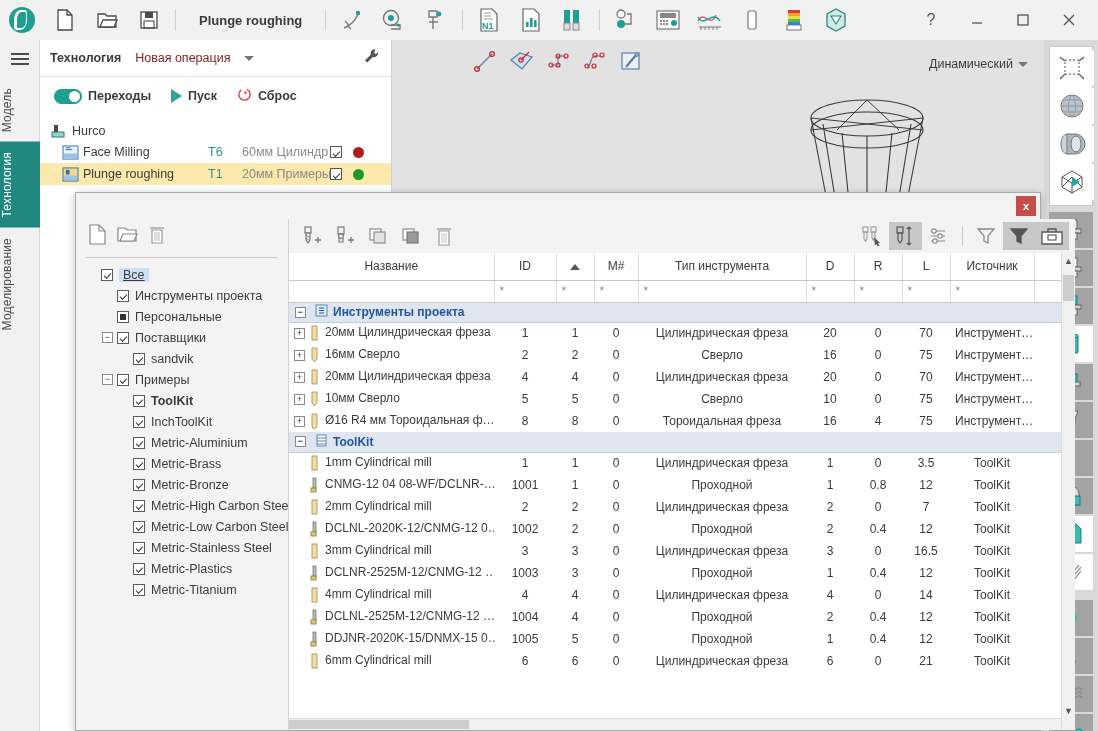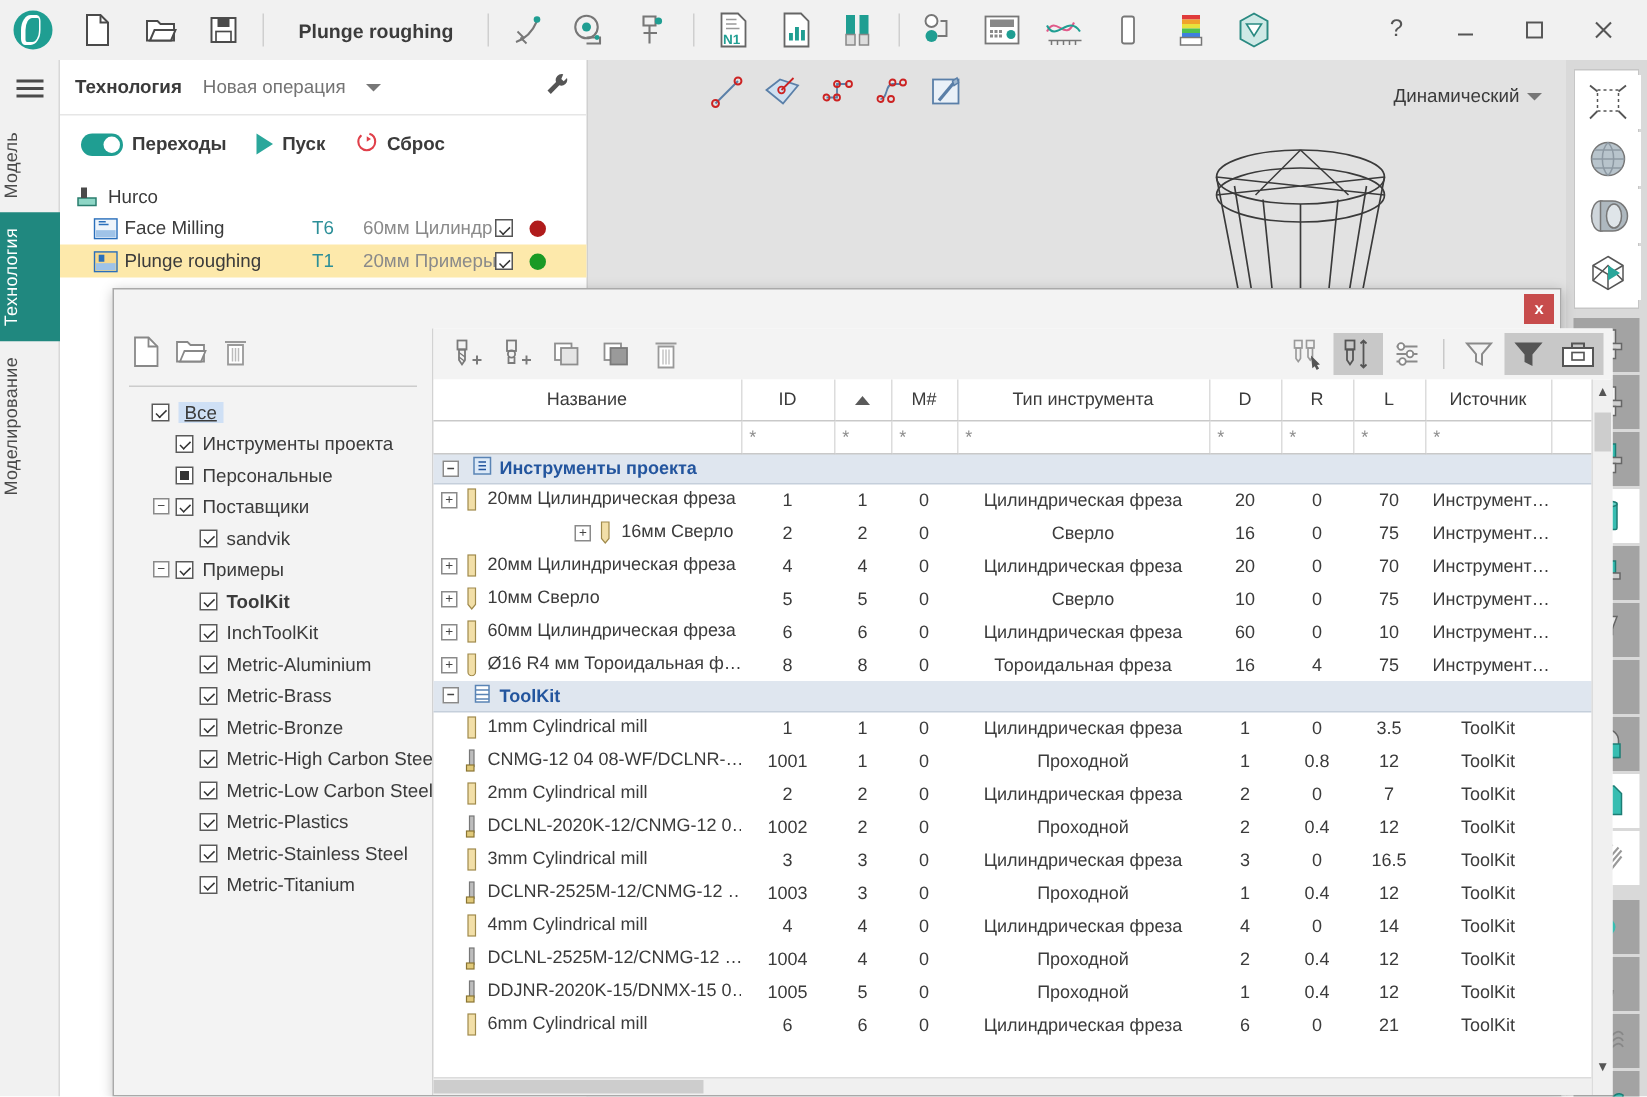--- a/index.html
+++ b/index.html
@@ -70,21 +70,21 @@
   
   .leftpanel {
     position:absolute; left:40px; top:40px; width:352px; height:691px;
     background:#ffffff; border-right:1px solid #d0d0d0;
   }
   .lp-header {
     height:37px; display:flex; align-items:center; padding:0 10px; gap:14px;
     border-bottom:1px solid #e6e6e6;
   }
   .lp-title { font-weight:bold; font-size:12.5px; color:#3b3b3b; }
-  .lp-op { color:#737373; font-size:12.5px; }
+  .lp-op { color:#7f1d1d; font-size:12.5px; }
   .caret-down { width:0;height:0;border-left:5px solid transparent;border-right:5px solid transparent;border-top:5px solid #777;}
   .wrench { margin-left:auto; }
   .lp-row2 { height:38px; display:flex; align-items:center; padding:0 14px; gap:20px; }
   .toggle {
     width:28px;height:15px;border-radius:8px;background:#1f9e92;position:relative;display:inline-block;
   }
   .toggle::after{content:"";position:absolute;right:2px;top:2px;width:11px;height:11px;border-radius:50%;background:#fff;}
   .lp-item { display:flex; align-items:center; gap:6px; font-weight:bold; font-size:12.5px; color:#3b3b3b;}
   .play-tri { width:0;height:0;border-left:11px solid #2aa79b;border-top:7px solid transparent;border-bottom:7px solid transparent;}
 
@@ -729,26 +729,26 @@
               <span class="tlabel">Metric-High Carbon Steel</span>
             </div>
             <div class="tnode tind3">
               <span class="expander" style="visibility: hidden;"></span>
               <span class="cbx checked"></span>
               <span class="tlabel">Metric-Low Carbon Steel</span>
             </div>
             <div class="tnode tind3">
               <span class="expander" style="visibility: hidden;"></span>
               <span class="cbx checked"></span>
+              <span class="tlabel">Metric-Stainless Steel</span>
+            </div>
+            <div class="tnode tind3">
+              <span class="expander" style="visibility: hidden;"></span>
+              <span class="cbx checked"></span>
               <span class="tlabel">Metric-Plastics</span>
-            </div>
-            <div class="tnode tind3">
-              <span class="expander" style="visibility: hidden;"></span>
-              <span class="cbx checked"></span>
-              <span class="tlabel">Metric-Stainless Steel</span>
             </div>
             <div class="tnode tind3">
               <span class="expander" style="visibility: hidden;"></span>
               <span class="cbx checked"></span>
               <span class="tlabel">Metric-Titanium</span>
             </div>
           </div>
       </div>
 
       <div class="dlg-right">
@@ -895,21 +895,21 @@
                 <td class="cell c-center">1</td>
                 <td class="cell c-center">0</td>
                 <td class="cell c-center">Цилиндрическая фреза</td>
                 <td class="cell c-center">20</td>
                 <td class="cell c-center">0</td>
                 <td class="cell c-center">70</td>
                 <td class="cell c-center">Инструмент…</td>
                 <td class="cell c-center"></td>
               </tr>
               <tr class="r-row">
-                <td class="cell" style="white-space: nowrap; overflow: hidden; text-align: right;"><span class="expander" style="display: inline-flex; vertical-align: middle; margin-right: 5px;">+</span><svg width="9" height="16" viewBox="0 0 9 16" class="tool-ico">
+                <td class="cell" style="white-space: nowrap; overflow: hidden;"><span class="expander" style="display: inline-flex; vertical-align: middle; margin-right: 5px;">+</span><svg width="9" height="16" viewBox="0 0 9 16" class="tool-ico">
                     <path d="M2 1h5v11l-2.5 3L2 12z" fill="#f2dfa8" stroke="#a08a4c" stroke-width=".8"></path>
                   </svg><span>16мм Сверло</span></td>
                 <td class="cell c-center">2</td>
                 <td class="cell c-center">2</td>
                 <td class="cell c-center">0</td>
                 <td class="cell c-center">Сверло</td>
                 <td class="cell c-center">16</td>
                 <td class="cell c-center">0</td>
                 <td class="cell c-center">75</td>
                 <td class="cell c-center">Инструмент…</td>
@@ -933,34 +933,20 @@
                 <td class="cell" style="white-space: nowrap; overflow: hidden;"><span class="expander" style="display: inline-flex; vertical-align: middle; margin-right: 5px;">+</span><svg width="9" height="16" viewBox="0 0 9 16" class="tool-ico">
                     <path d="M2 1h5v11l-2.5 3L2 12z" fill="#f2dfa8" stroke="#a08a4c" stroke-width=".8"></path>
                   </svg><span>10мм Сверло</span></td>
                 <td class="cell c-center">5</td>
                 <td class="cell c-center">5</td>
                 <td class="cell c-center">0</td>
                 <td class="cell c-center">Сверло</td>
                 <td class="cell c-center">10</td>
                 <td class="cell c-center">0</td>
                 <td class="cell c-center">75</td>
-                <td class="cell c-center">Инструмент…</td>
-                <td class="cell c-center"></td>
-              </tr>
-              <tr class="r-row">
-                <td class="cell" style="white-space: nowrap; overflow: hidden;"><span class="expander" style="display: inline-flex; vertical-align: middle; margin-right: 5px;">+</span><svg width="9" height="16" viewBox="0 0 9 16" class="tool-ico">
-                    <rect x="2" y="1" width="5" height="14" fill="#f2dfa8" stroke="#a08a4c" stroke-width=".8"></rect>
-                  </svg><span>60мм Цилиндрическая фреза</span></td>
-                <td class="cell c-center">6</td>
-                <td class="cell c-center">6</td>
-                <td class="cell c-center">0</td>
-                <td class="cell c-center">Цилиндрическая фреза</td>
-                <td class="cell c-center">60</td>
-                <td class="cell c-center">0</td>
-                <td class="cell c-center">10</td>
                 <td class="cell c-center">Инструмент…</td>
                 <td class="cell c-center"></td>
               </tr>
               <tr class="r-row">
                 <td class="cell" style="white-space: nowrap; overflow: hidden;"><span class="expander" style="display: inline-flex; vertical-align: middle; margin-right: 5px;">+</span><svg width="9" height="16" viewBox="0 0 9 16" class="tool-ico">
                     <path d="M2 1h5v12a2.5 2.5 0 01-5 0z" fill="#f2dfa8" stroke="#a08a4c" stroke-width=".8"></path>
                   </svg><span>Ø16 R4 мм Тороидальная ф…</span></td>
                 <td class="cell c-center">8</td>
                 <td class="cell c-center">8</td>
                 <td class="cell c-center">0</td>

